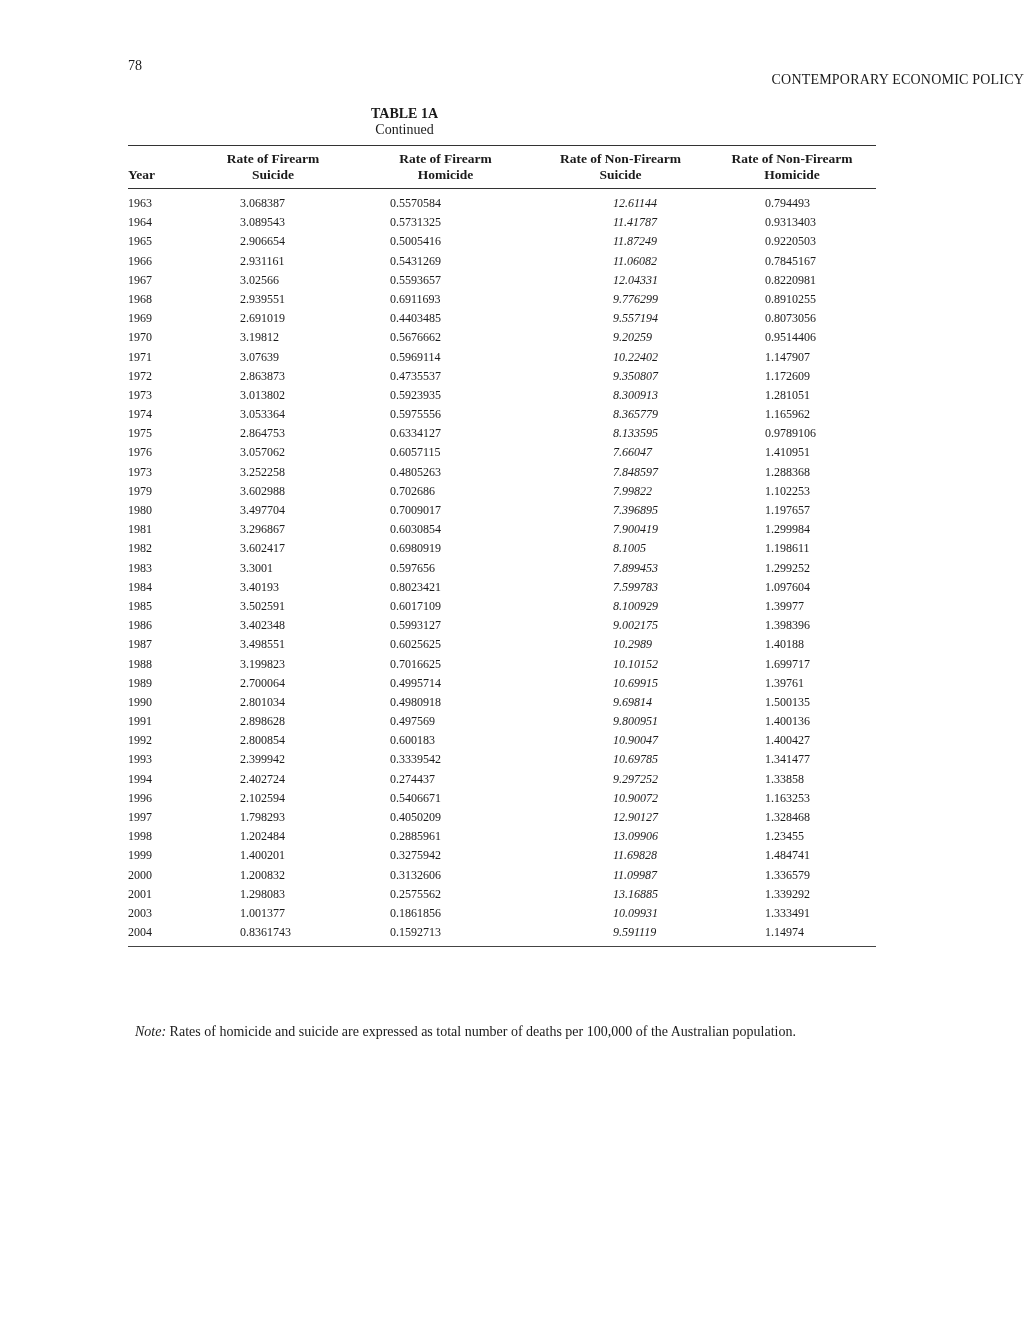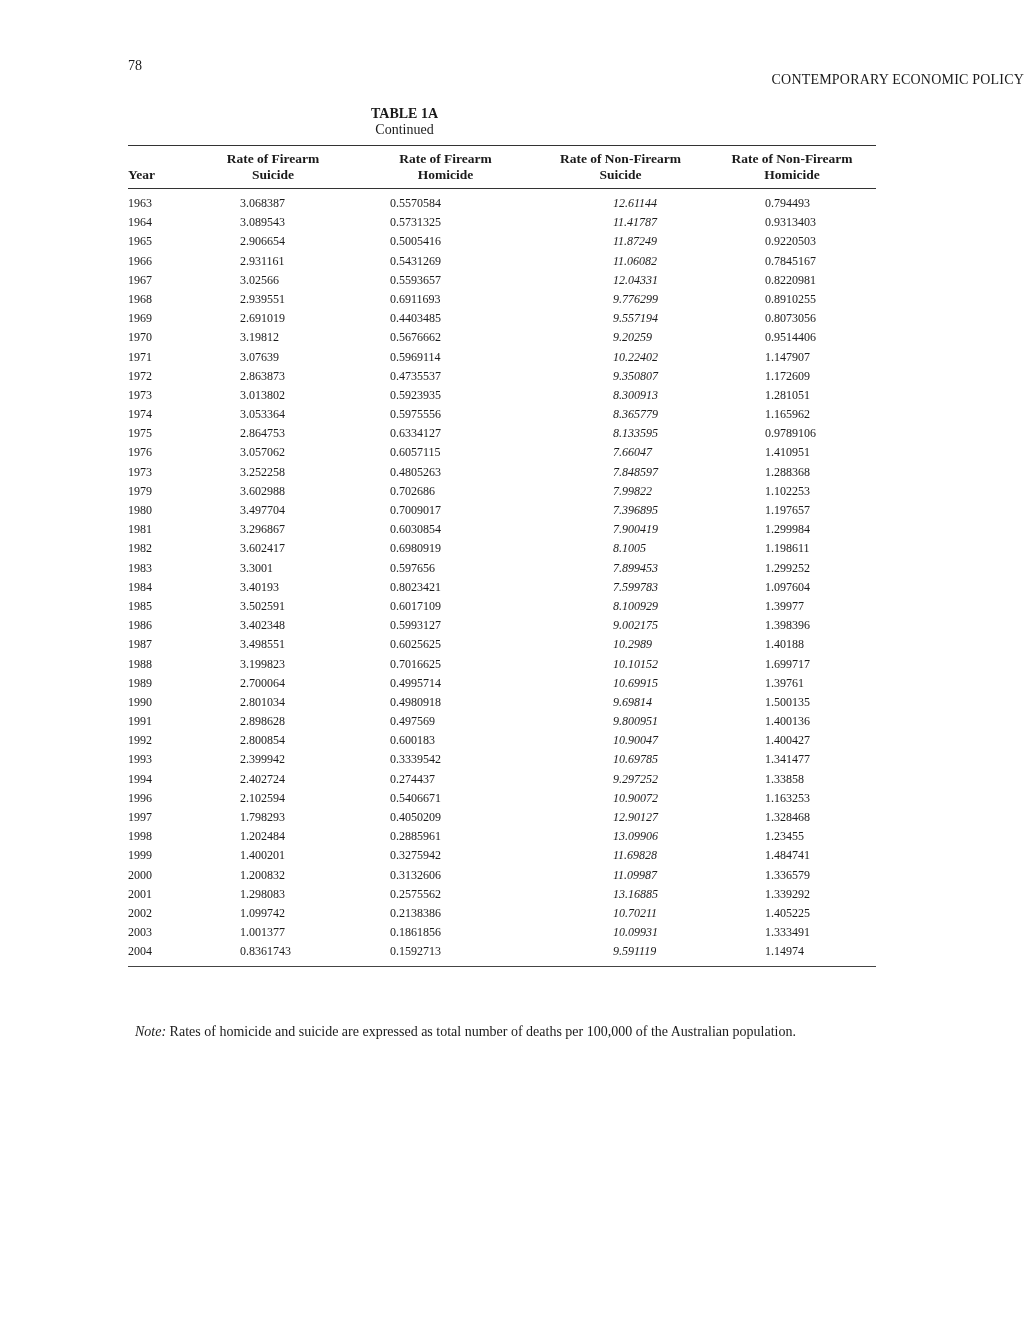--- a/index.html
+++ b/index.html
@@ -322,27 +322,20 @@
         <div class="c v4">1.336579</div>
       </div>
       <div class="row">
         <div class="c col-year">2001</div>
         <div class="c v1">1.298083</div>
         <div class="c v2">0.2575562</div>
         <div class="c v3">13.16885</div>
         <div class="c v4">1.339292</div>
       </div>
       <div class="row">
-        <div class="c col-year">2002</div>
-        <div class="c v1">1.099742</div>
-        <div class="c v2">0.2138386</div>
-        <div class="c v3">10.70211</div>
-        <div class="c v4">1.405225</div>
-      </div>
-      <div class="row">
         <div class="c col-year">2003</div>
         <div class="c v1">1.001377</div>
         <div class="c v2">0.1861856</div>
         <div class="c v3">10.09931</div>
         <div class="c v4">1.333491</div>
       </div>
       <div class="row">
         <div class="c col-year">2004</div>
         <div class="c v1">0.8361743</div>
         <div class="c v2">0.1592713</div>

